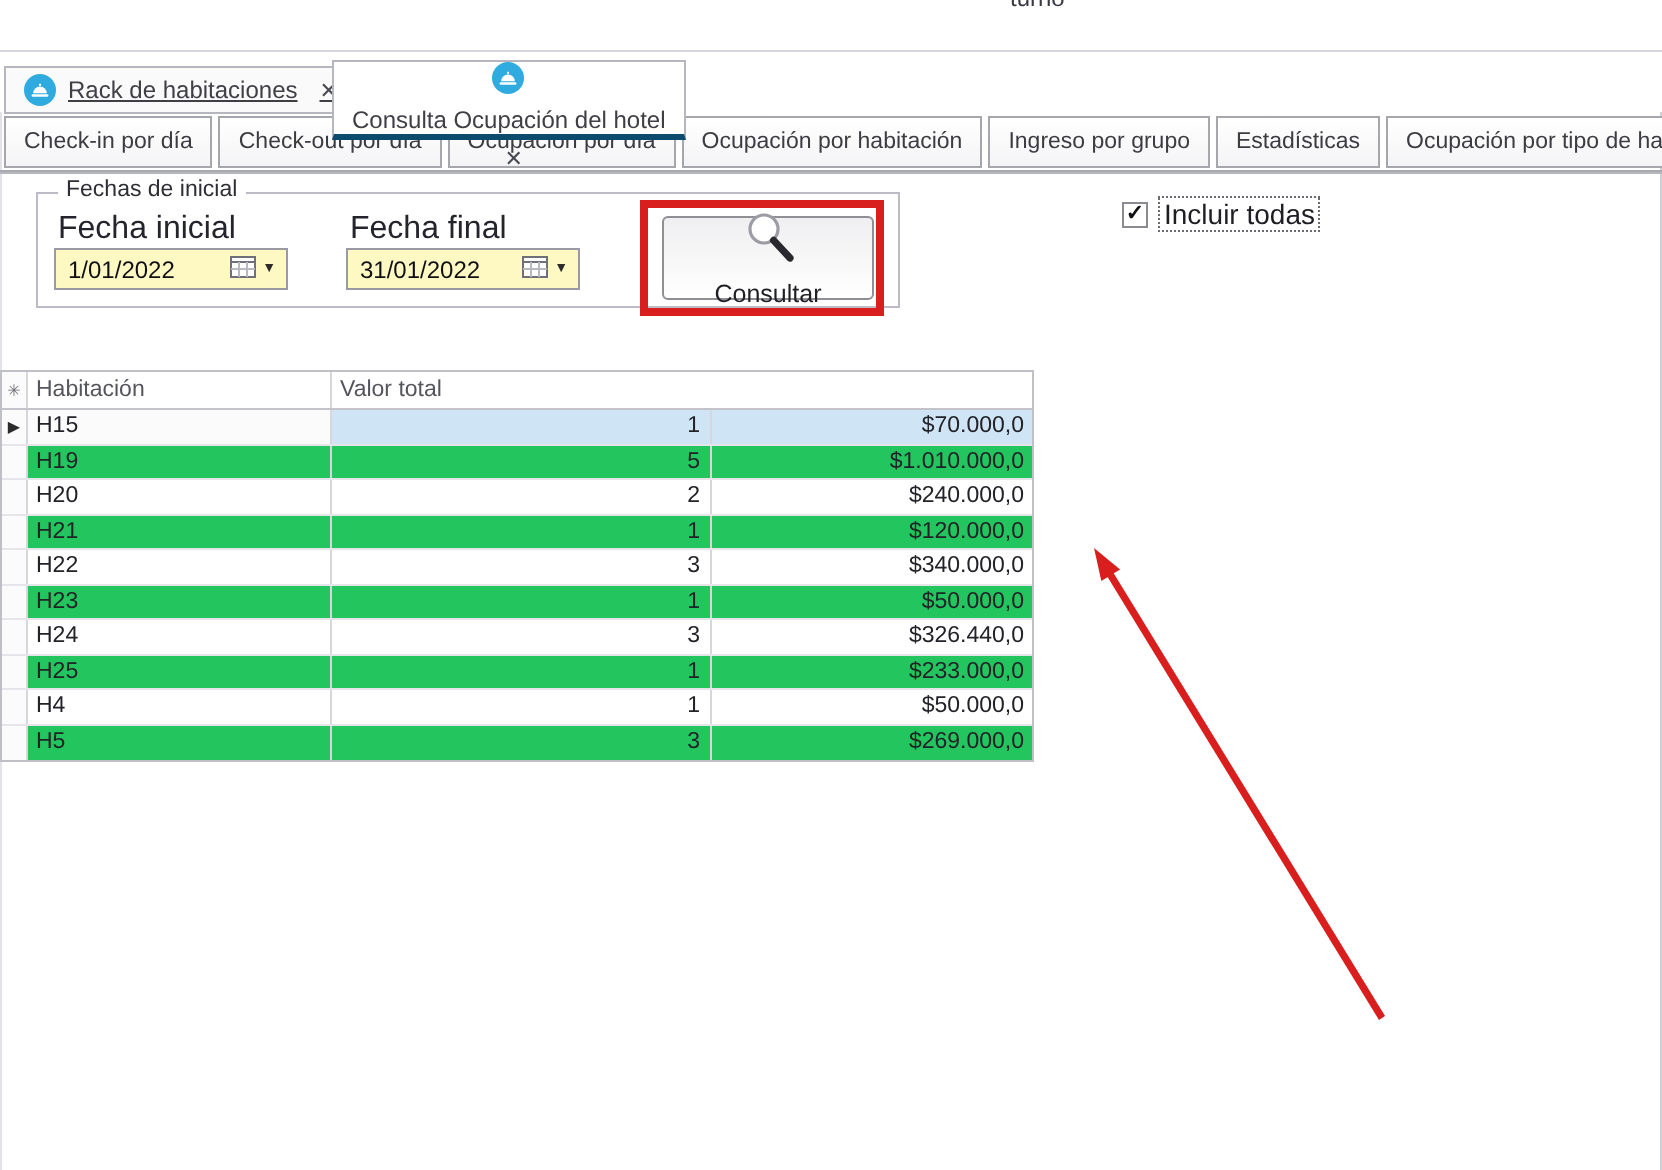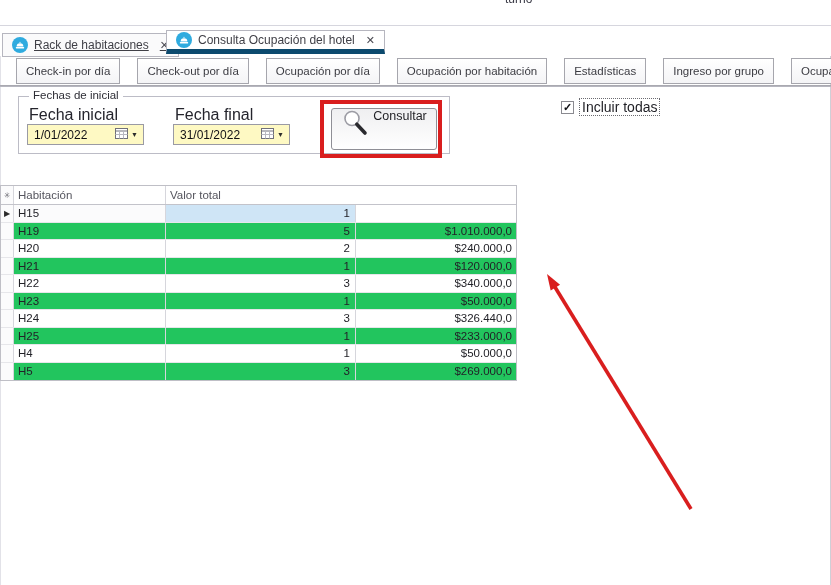--- a/index.html
+++ b/index.html
@@ -20,31 +20,31 @@
 
   
   .doc-tabs { position:absolute; left:0; top:30px; height:27px; width:100%; }
   .doc-tabline { position:absolute; left:0; top:56px; width:831px; height:1px; background:#b6b6bf; }
   .doc-tab {
     position:absolute; display:flex; align-items:center; gap:6px;
     padding:0 9px; font-size:12px; color:#3f3f46;
     border:1px solid #b6b6bf; background:#fafafb; box-sizing:border-box;
   }
   .doc-tab.inactive { top:3px; height:24px;text-decoration:underline; }
-  .doc-tab.active   { top:0;   height:24px; background:#ffffff; border-bottom:5px solid #0c4a6e; z-index:3; }
+  .doc-tab.active   { top:0;   height:40px; background:#ffffff; border-bottom:3px solid #0c4a6e; z-index:3;flex-direction:column; }
   .doc-tab .close { font-size:11px; color:#4a4a52; margin-left:5px; cursor:default; }
   .tab-icon { width:16px; height:16px; flex:none; }
 
   
   .sub-tabs { position:absolute; left:2px; top:58px; height:27px; display:flex; gap:3px; width:900px; }
   .sub-tab {
     display:flex; align-items:center; justify-content:center;
     height:26px; padding:0 9px; box-sizing:border-box; white-space:nowrap;
     border:1px solid #a6a6ad; background:linear-gradient(#ffffff,#f4f4f6);
-    font-size:11.5px; color:#3c3c42;margin-left:14px;
+    font-size:11.5px; color:#3c3c42;
   }
   .sub-tabline { position:absolute; left:0; top:85px; width:831px; height:1px; background:#a9a9b0; }
 
   
   .groupbox {
     position:absolute; left:18px; top:96px; width:432px; height:58px;
     border:1px solid #bcbcc6; box-sizing:border-box;
   }
   .groupbox-legend {
     position:absolute; top:-8px; left:10px; background:#ffffff; padding:0 4px;
@@ -59,22 +59,22 @@
     font-size:12px; color:#101014; padding:0 5px 0 6px;
   }
   .df-1 { left:8px; } .df-2 { left:154px; }
   .datefield .val { flex:1; }
   .datefield .caret { font-size:7px; color:#2c2c2c; margin-left:3px; }
 
   .consult-btn {
     position:absolute; left:312px; top:11px; width:106px; height:42px; box-sizing:border-box;
     border:1px solid #8f8f96; border-radius:3px;
     background:linear-gradient(#efeff1,#ffffff);
-    display:flex; align-items:flex-start; justify-content:center; gap:5px;
-    font-size:12.5px; color:#1f1f24; cursor:default;
+    display:flex; align-items:center; justify-content:center; gap:5px;
+    font-size:12.5px; color:#1f1f24; cursor:default;flex-direction:column;
   }
 
   
   .chk { position:absolute; left:561px; top:98px; display:flex; align-items:center; gap:5px; }
   .chk-box {
     width:13px; height:13px; box-sizing:border-box; border:1px solid #8a8a90; background:#fff;
     display:flex; align-items:center; justify-content:center;
     font-size:11px; line-height:11px; color:#101014; font-weight:bold;
   }
   .chk-label { font-size:14px; color:#1e1e24; border:1px dotted #6a6a70; padding:0 2px; }
@@ -135,22 +135,22 @@
           <span class="close">✕</span>
         </div>
       </div>
   </div>
 
   <div class="sub-tabs" id="sub-tab-slot">
       <div class="sub-tab">Check-in por día</div>
       <div class="sub-tab">Check-out por día</div>
       <div class="sub-tab">Ocupación por día</div>
       <div class="sub-tab">Ocupación por habitación</div>
+      <div class="sub-tab">Ingreso por grupo</div>
       <div class="sub-tab">Estadísticas</div>
-      <div class="sub-tab">Ingreso por grupo</div>
       <div class="sub-tab">Ocupación por tipo de habitación</div>
     </div>
   <div class="sub-tabline"></div>
 
   <div class="groupbox">
     <div class="groupbox-legend">Fechas de inicial</div>
 
     <div class="field-label lbl-inicial">Fecha inicial</div>
     <div class="datefield df-1">
       <span class="val">1/01/2022</span>
@@ -203,20 +203,21 @@
       <div class="g-cell c-hab">Habitación</div>
       <div class="g-cell c-val" style="justify-content:flex-start;padding-left:4px;">Valor total</div>
     </div>
     <div id="grid-body">
         <div class="g-row sel">
           <div class="g-cell c-sel">
             <span class="rowmark">▶</span>
           </div>
           <div class="g-cell c-hab">H15</div>
           <div class="g-cell c-noc">1</div>
+          <div class="g-cell c-val">$70.000,0</div>
         </div>
         <div class="g-row alt">
           <div class="g-cell c-sel"></div>
           <div class="g-cell c-hab">H19</div>
           <div class="g-cell c-noc">5</div>
           <div class="g-cell c-val">$1.010.000,0</div>
         </div>
         <div class="g-row">
           <div class="g-cell c-sel"></div>
           <div class="g-cell c-hab">H20</div>

